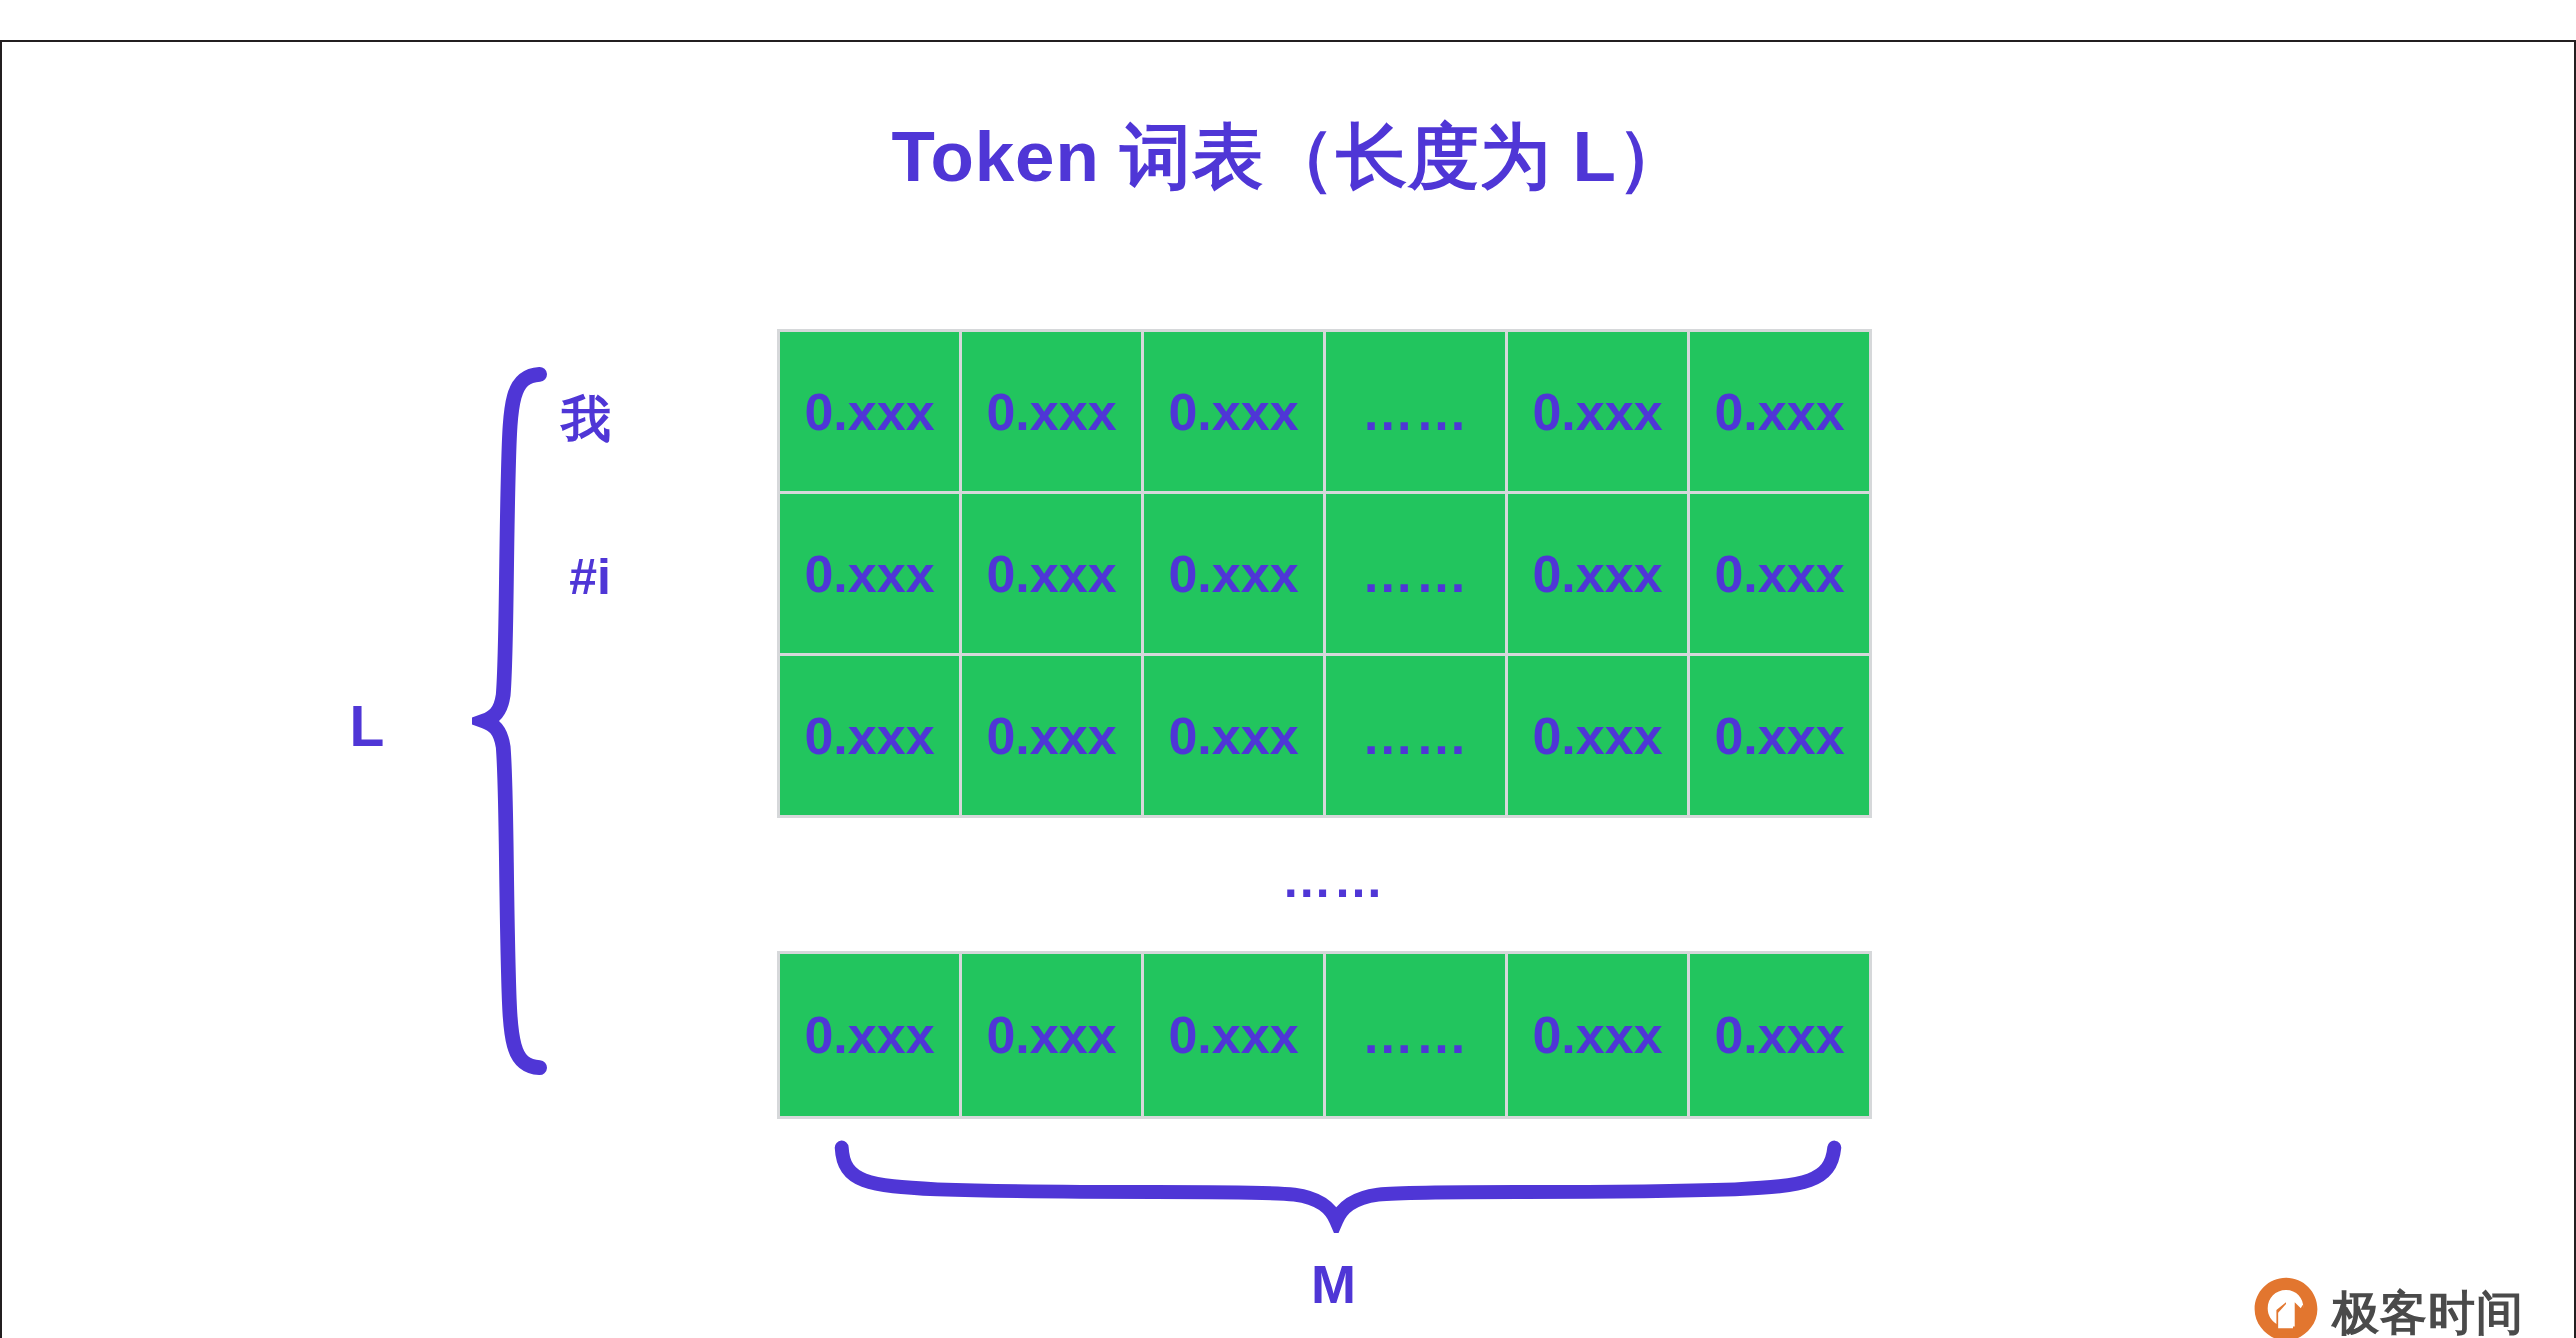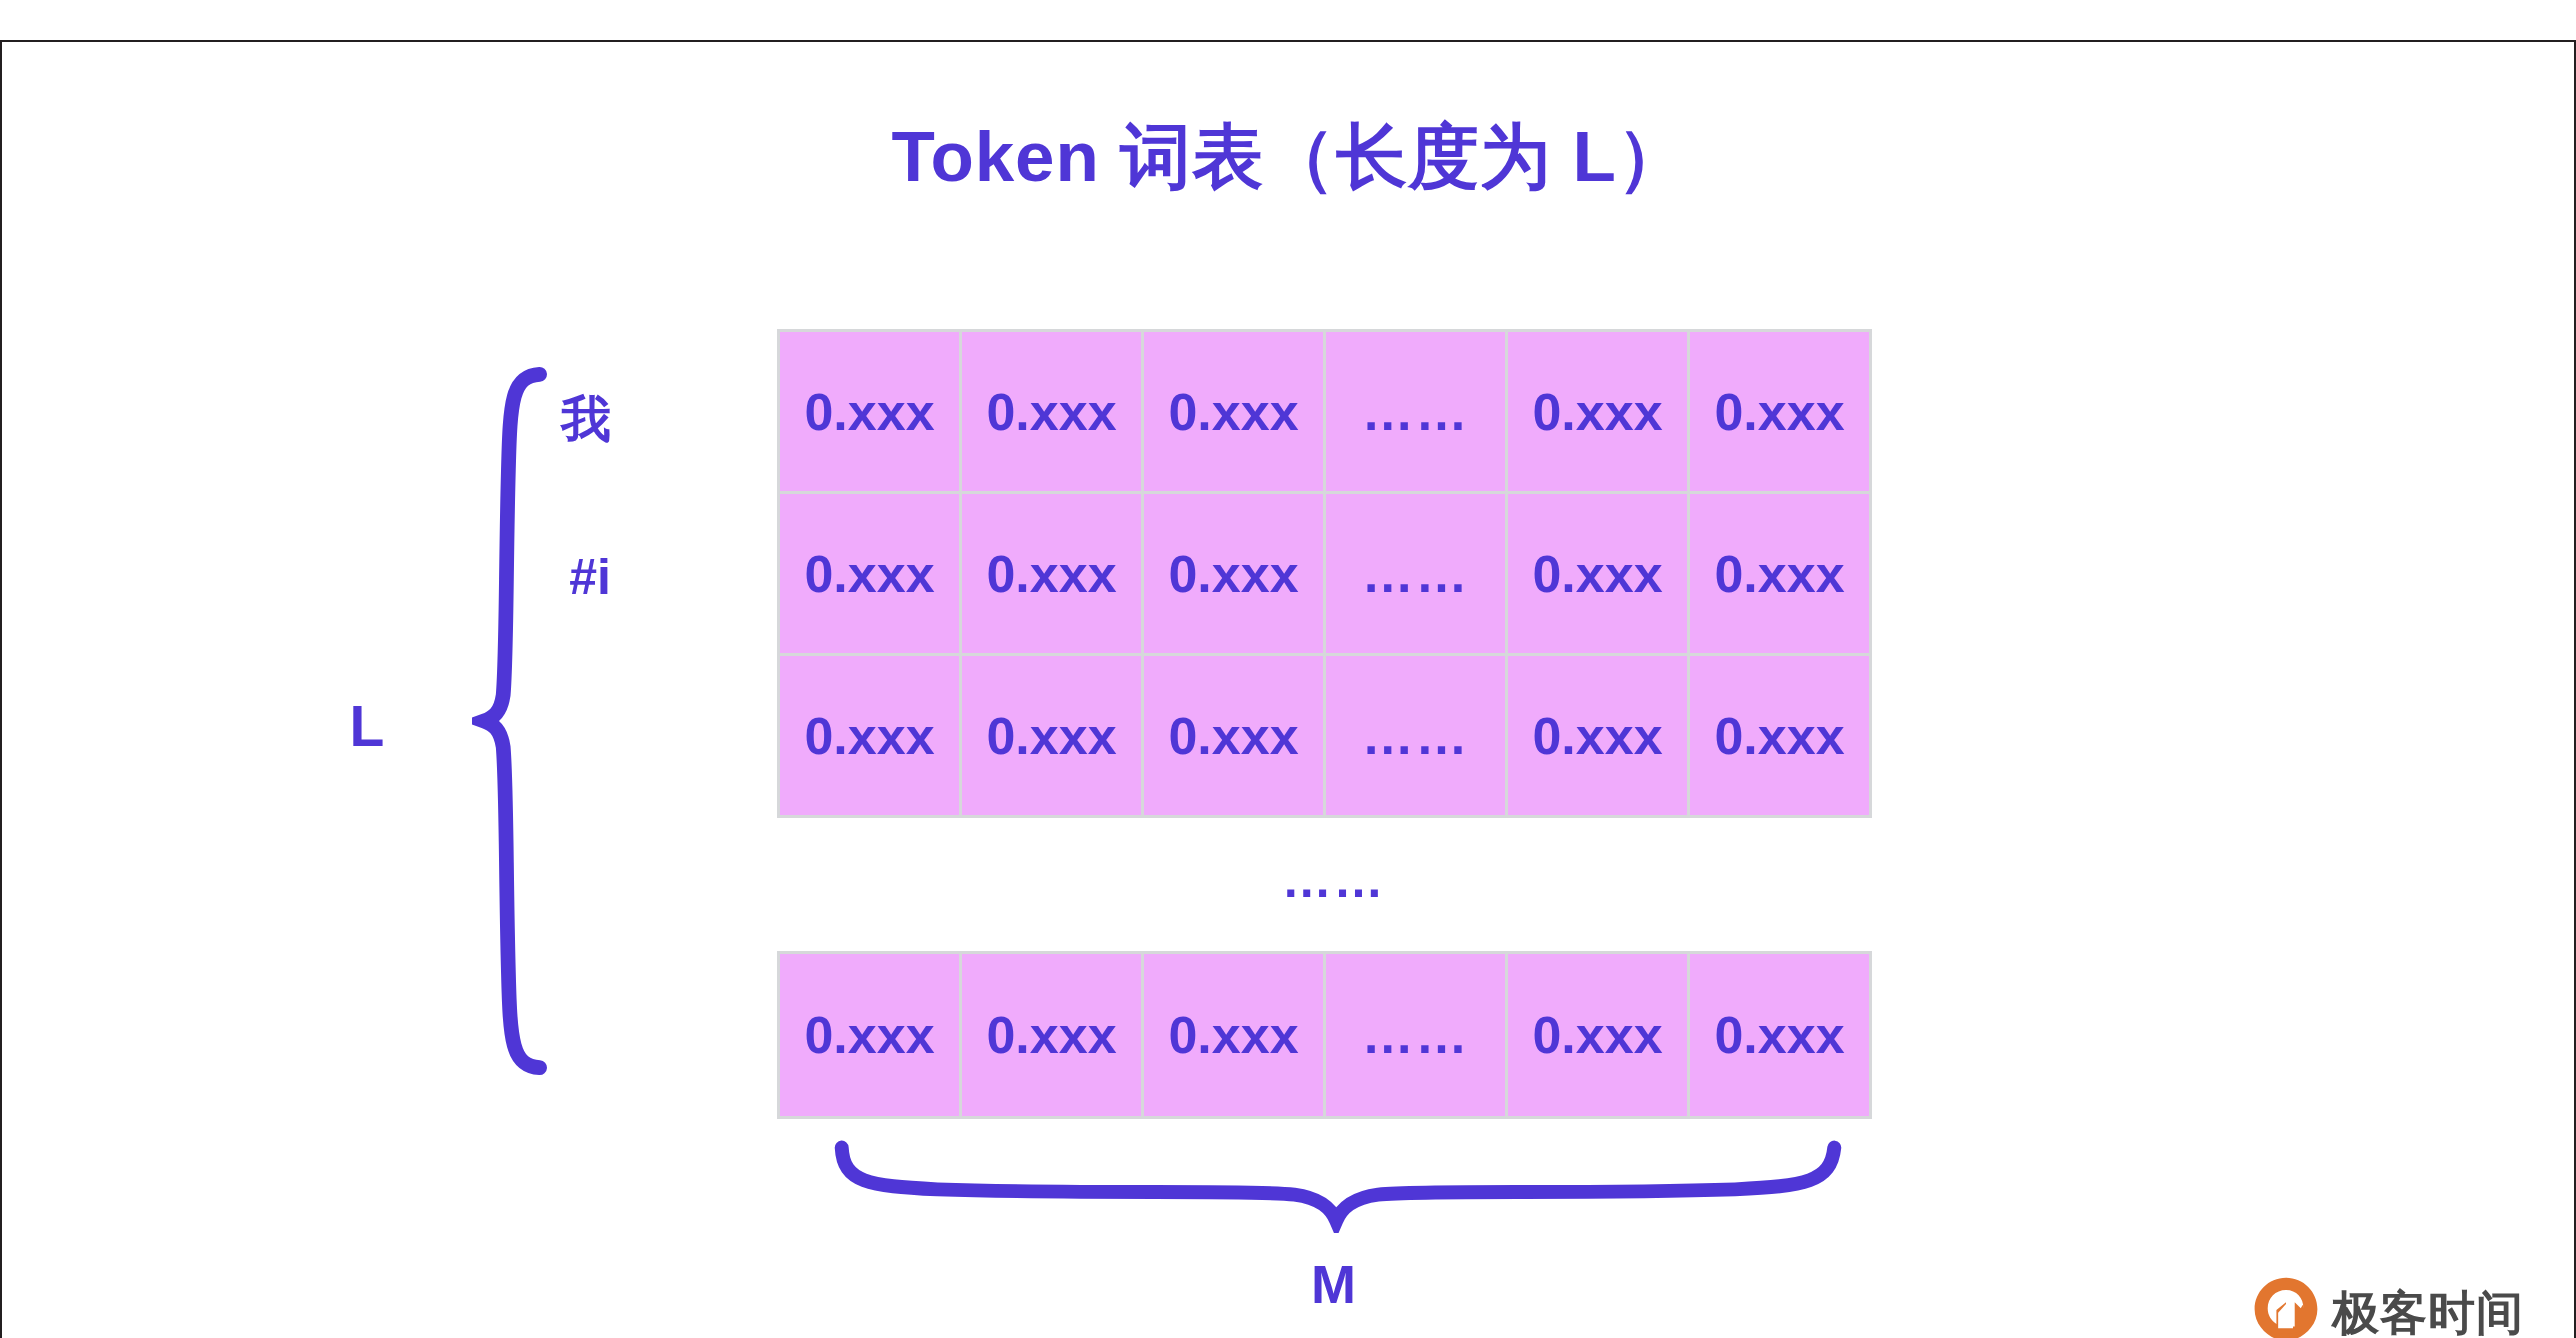--- a/index.html
+++ b/index.html
@@ -37,21 +37,21 @@
 
   
   .matrix {
     position: absolute;
     border-collapse: collapse;
     table-layout: fixed;
     background: #fdfbf1;
     box-sizing: border-box;
   }
   .matrix td {
-    background: #f0abfc;
+    background: #22c55e;
     border: 3.5px solid #d6d8da;
     text-align: center;
     vertical-align: middle;
     color: #4f36d6;
     font-size: 52px;
     font-weight: 700;
     padding: 7px;
     box-sizing: border-box;
   }
   #matrix-top {

